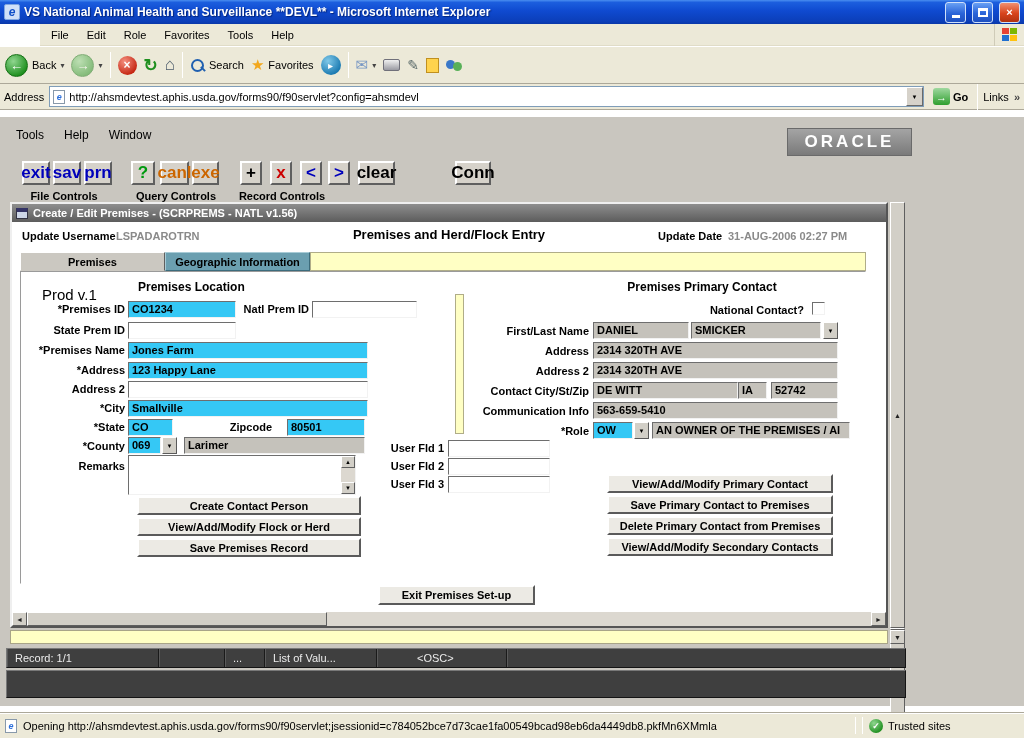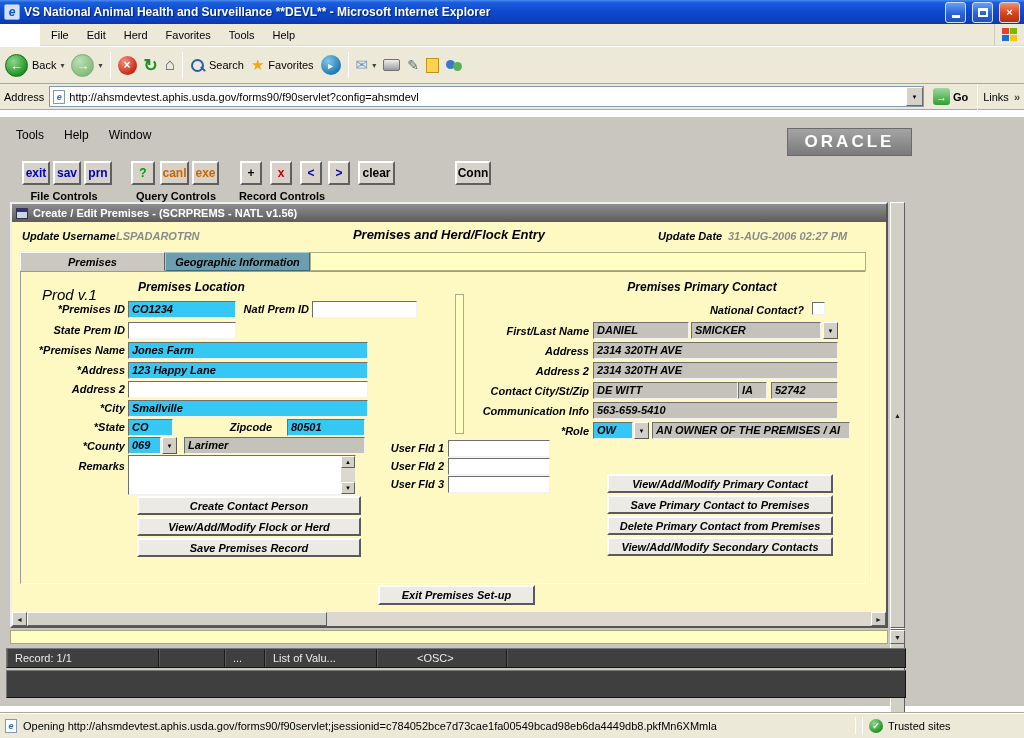--- a/index.html
+++ b/index.html
@@ -52,28 +52,28 @@
   .addr-drop { margin-left:auto; width:17px; height:19px; background:#d6d2ca; border:1px solid; border-color:#fff #6a6a6a #6a6a6a #fff; font-size:6px; display:grid; place-items:center; }
   .go-ic { width:17px; height:17px; border-radius:3px; background:linear-gradient(#9fd89f,#2f9f2f); color:#fff; font-size:11px; font-weight:bold; display:grid; place-items:center; }
   .go-wrap { display:flex; align-items:center; gap:3px; padding:0 4px; }
   .chev { color:#444; font-weight:bold; font-size:11px; }
 
   
   .applet { position:relative; width:1024px; height:589px; background:#c9c6bf; margin-top:7px; }
   .fmenu { position:absolute; left:16px; top:11px; display:flex; gap:20px; font-size:12px; }
   .fmenu span { cursor:default; }
   .oracle-logo { position:absolute; left:787px; top:11px; width:125px; height:28px; background:linear-gradient(#a4a4a4,#7a7a7a); border:1px solid #6a6a6a; color:#fff; display:flex; align-items:center; justify-content:center; font-size:17px; font-weight:bold; letter-spacing:3px; }
-  .fbtn { position:absolute; top:44px; height:24px; background:#d6d2ca; border:2px solid; border-color:#fff #5f5f5f #5f5f5f #fff; font-size:12px; font-weight:bold; display:flex; align-items:center; justify-content:center; }
+  .fbtn { position:absolute; top:44px; height:24px; background:#d6d2ca; border:2px solid; border-color:#fff #5f5f5f #5f5f5f #fff; font-size:17px; font-weight:bold; display:flex; align-items:center; justify-content:center; }
   .blue { color:#0000bb; } .green { color:#00990f; } .orange { color:#cc6600; } .red { color:#cc0000; }
   .grp-label { position:absolute; top:73px; font-size:11px; font-weight:bold; text-align:center; }
 
   .mdi { position:absolute; left:10px; top:85px; width:878px; height:426px; border:2px solid; border-color:#efefef #555 #555 #efefef; background:#cbc8c1; }
   .mdi-title { height:18px; background:linear-gradient(#8e8e8e,#5c5c5c); display:flex; align-items:center; gap:5px; padding:0 4px; color:#fff; font-size:11px; font-weight:bold; }
   .mdi-icon { width:12px; height:11px; background:#cdd6e8; border:1px solid #334; border-top:4px solid #336; }
-  .form-body { position:absolute; left:0; top:18px; right:0; bottom:14px; background:#fef9c3; overflow:hidden;font-style:italic; }
+  .form-body { position:absolute; left:0; top:18px; right:0; bottom:14px; background:#ffffff; overflow:hidden; }
   .hscroll { position:absolute; left:0; bottom:0; right:0; height:14px; background:#dcd8d0; display:flex; }
   .sb-btn { width:15px; height:100%; background:#d2cfc7; border:1px solid; border-color:#fff #5f5f5f #5f5f5f #fff; font-size:7px; display:grid; place-items:center; color:#222; flex:none; }
   .sb-thumb-h { width:300px; height:100%; background:#d2cfc7; border:1px solid; border-color:#fff #5f5f5f #5f5f5f #fff; }
   .vscroll { position:absolute; left:890px; top:85px; width:15px; height:426px; background:#dcd8d0; display:flex; flex-direction:column; }
   .sb-thumb-v { width:100%; height:280px; background:#d2cfc7; border:1px solid; border-color:#fff #5f5f5f #5f5f5f #fff; }
   .mini-scroll { position:absolute; left:890px; top:513px; width:15px; height:14px; }
   .canvas-strip { position:absolute; left:10px; top:513px; width:878px; height:14px; background:#ffffc4; border:1px solid #a8a488; }
   .sbar { position:absolute; left:6px; width:900px; background:#3f3f3f; color:#ececec; font-size:11px; display:flex; align-items:stretch; border:1px solid; border-color:#787878 #141414 #141414 #787878; }
   .sbar-seg { display:flex; align-items:center; padding-left:8px; border-right:1px solid #1a1a1a; box-shadow:inset 1px 0 0 #5a5a5a; white-space:nowrap; }
 
@@ -120,21 +120,21 @@
       </span>
     <span class="winbtn">
         <span class="max-glyph"></span>
       </span>
     <span class="winbtn close">×</span>
   </div>
 
   <div class="menubar">
     <span class="menu-item">File</span>
     <span class="menu-item">Edit</span>
-    <span class="menu-item">Herd</span>
+    <span class="menu-item">Role</span>
     <span class="menu-item">Favorites</span>
     <span class="menu-item">Tools</span>
     <span class="menu-item">Help</span>
     <span class="throbber">
       <span class="winflag">
           <i style="background:#e34234"></i>
           <i style="background:#7db700"></i>
           <i style="background:#1e6fd0"></i>
           <i style="background:#ffc20e"></i>
         </span>

